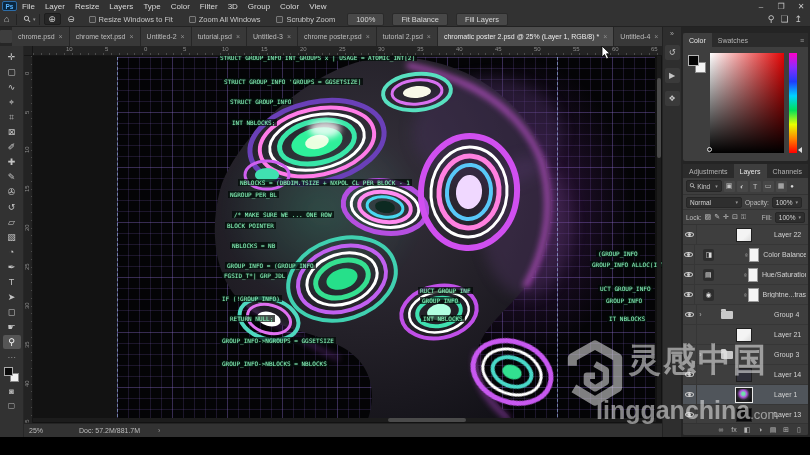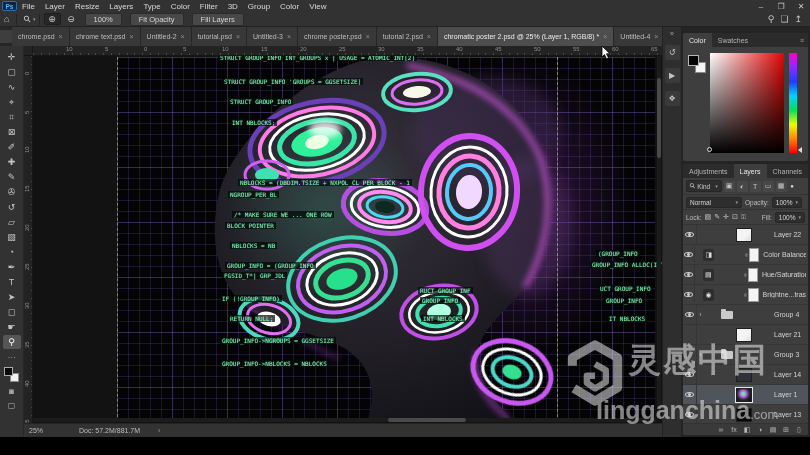--- a/index.html
+++ b/index.html
@@ -169,22 +169,36 @@
 
   <div class="optionsbar">
     <span class="ob-ico">⌂</span>
     <span class="ob-sep"></span>
     <span class="ob-ico" style="transform:rotate(-45deg);">⚲</span>
     <span class="ob-caret">▾</span>
     <span class="ob-sep"></span>
     <span class="ob-zbtn pressed">⊕</span>
     <span class="ob-zbtn">⊖</span>
     <span style="display:flex;">
+        <label class="cb">
+          <span class="box"></span>
+          <span>Resize Windows to Fit</span>
+        </label>
+        <label class="cb">
+          <span class="box"></span>
+          <span>Zoom All Windows</span>
+        </label>
+        <label class="cb">
+          <span class="box"></span>
+          <span>Scrubby Zoom</span>
+        </label>
+      </span>
+    <span style="display:flex;">
         <div class="obtn">100%</div>
-        <div class="obtn">Fit Opacity</div>
+        <div class="obtn">Fit Balance</div>
         <div class="obtn">Fill Layers</div>
       </span>
     <span class="ob-right">
         <span>⚲</span>
         <span>❏</span>
         <span>↥</span>
       </span>
   </div>
 
   <div class="tabbar">

